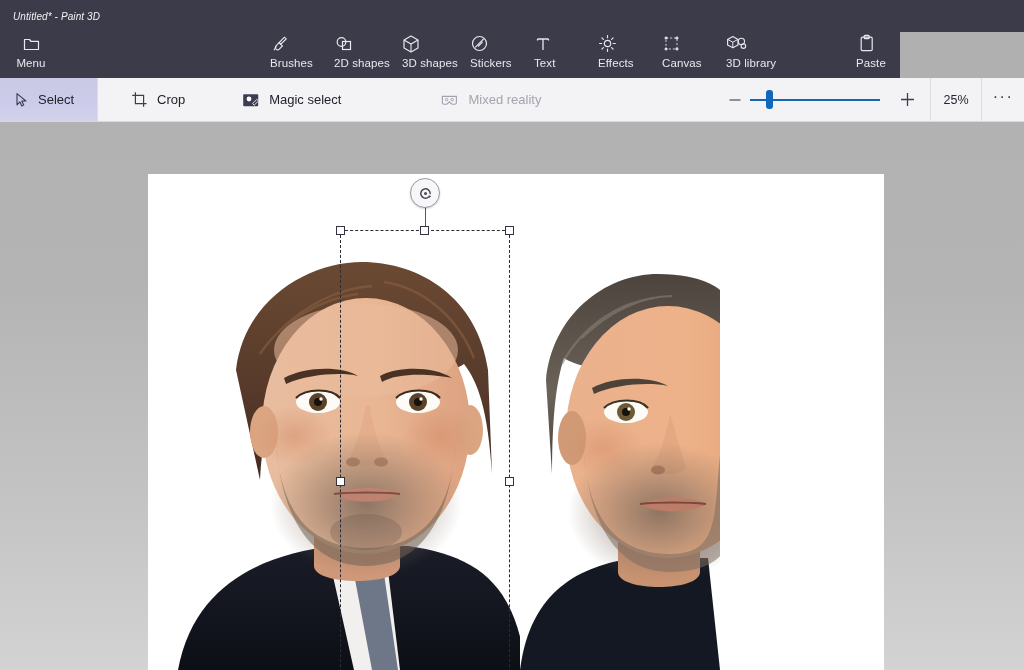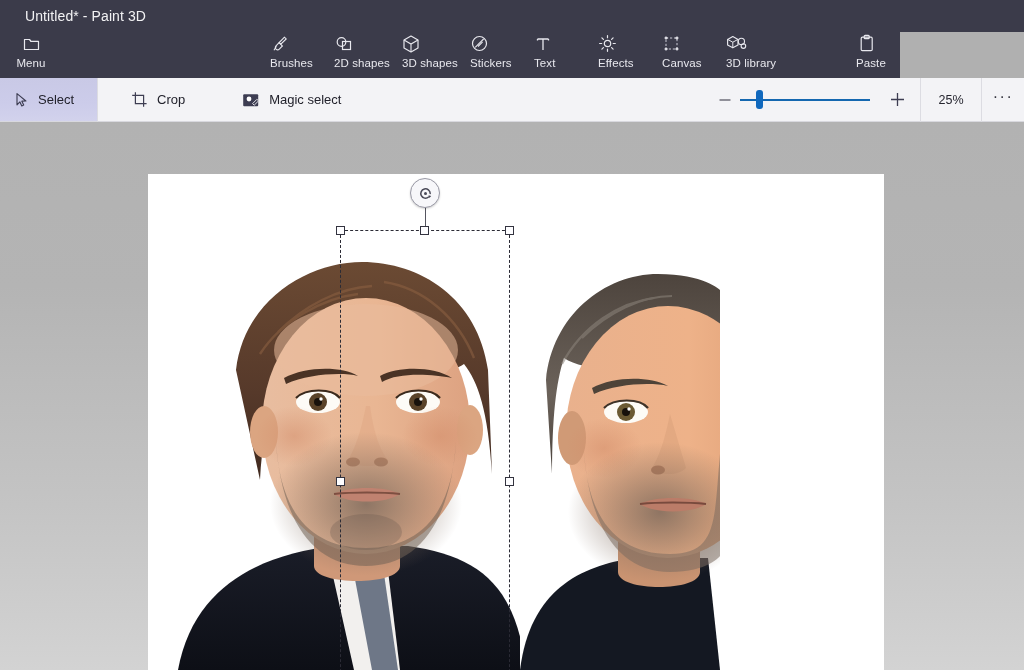--- a/index.html
+++ b/index.html
@@ -10,22 +10,22 @@
     background: #b0b0b0;
   }
 
   
   .titlebar {
     position: absolute; left: 0; top: 0; width: 1024px; height: 32px;
     background: #3b3b4a;
     display: flex; align-items: center;
   }
   .title-text {
-    color: #f2f2f4; font-size: 14px; letter-spacing: .1px;
-    padding-left: 25px; white-space: nowrap;
+    color: #f2f2f4; font-size: 10px; letter-spacing: .1px;
+    padding-left: 13px; white-space: nowrap; font-style: italic;
   }
 
   
   .ribbon {
     position: absolute; left: 0; top: 32px; width: 900px; height: 46px;
     background: #3b3b4a;
     display: flex; align-items: stretch;
   }
   .ribbon-left { width: 262px; display: flex; align-items: flex-start; }
   .ribbon-center { flex: 1; display: flex; align-items: flex-start; gap: 0px; }
@@ -67,21 +67,21 @@
 
   .zoomwrap { display: flex; align-items: center; height: 100%; padding: 0 8px; }
   .zbtn { width: 30px; height: 30px; display:flex; align-items:center; justify-content:center; cursor: default; }
   .slider { position: relative; width: 130px; height: 30px; display:flex; align-items:center; }
   .slider-track { position:absolute; left: 0; right: 0; height: 2px; background: #1467b0; }
   .slider-thumb {
     position: absolute; left: 10px; width: 7px; height: 19px; border-radius: 3px;
     background: #1068bd; cursor: default;
   }
   .zoomval {
-    width: 62px; height: 44px; display: flex; align-items: center; justify-content: center;
+    width: 52px; height: 44px; display: flex; align-items: center; justify-content: center;
     font-size: 12.5px; color: #25252f;
     border-left: 1px solid #dcdce2; border-right: 1px solid #dcdce2;
     cursor: default;
   }
   .more {
     width: 42px; height: 44px; display: flex; align-items: center; justify-content: center;
     color: #35353f; font-size: 16px; letter-spacing: 1.5px; cursor: default; padding-bottom: 6px;
   }
 
   
@@ -282,20 +282,30 @@
     <span>
       <svg width="18" height="16" viewBox="0 0 18 16">
         <rect x="1.2" y="2.2" width="15" height="12" rx="1" fill="#3d3d52"></rect>
         <circle cx="7" cy="7" r="2.4" fill="#fff"></circle>
         <path d="M10.6 11.6l4.3-4.3 1.6 1.6-4.3 4.3z" fill="#3d3d52" stroke="#f3f3f6" stroke-width=".9"></path>
       </svg>
     </span>
     <span>Magic select</span>
   </div>
 
+  <div class="tb-btn disabled" style="padding-left:84px;">
+    <span>
+      <svg width="19" height="16" viewBox="0 0 19 16">
+        <path d="M2.4 4.4h14v6.4a1.4 1.4 0 0 1-1.4 1.4h-3l-2.6-2.4-2.6 2.4h-3a1.4 1.4 0 0 1-1.4-1.4z" fill="none" stroke="#a4a4ae" stroke-width="1.15"></path>
+        <circle cx="6.6" cy="7.6" r="1.2" fill="none" stroke="#a4a4ae" stroke-width="1"></circle>
+        <circle cx="12.2" cy="7.6" r="1.2" fill="none" stroke="#a4a4ae" stroke-width="1"></circle>
+      </svg>
+    </span>
+    <span>Mixed reality</span>
+  </div>
 
 
   <div class="tb-spacer"></div>
 
   <div class="zoomwrap">
     <div class="zbtn">
       <svg width="16" height="16" viewBox="0 0 16 16">
         <path d="M2.5 8h11" stroke="#5a5a66" stroke-width="1.3"></path>
       </svg>
     </div>

